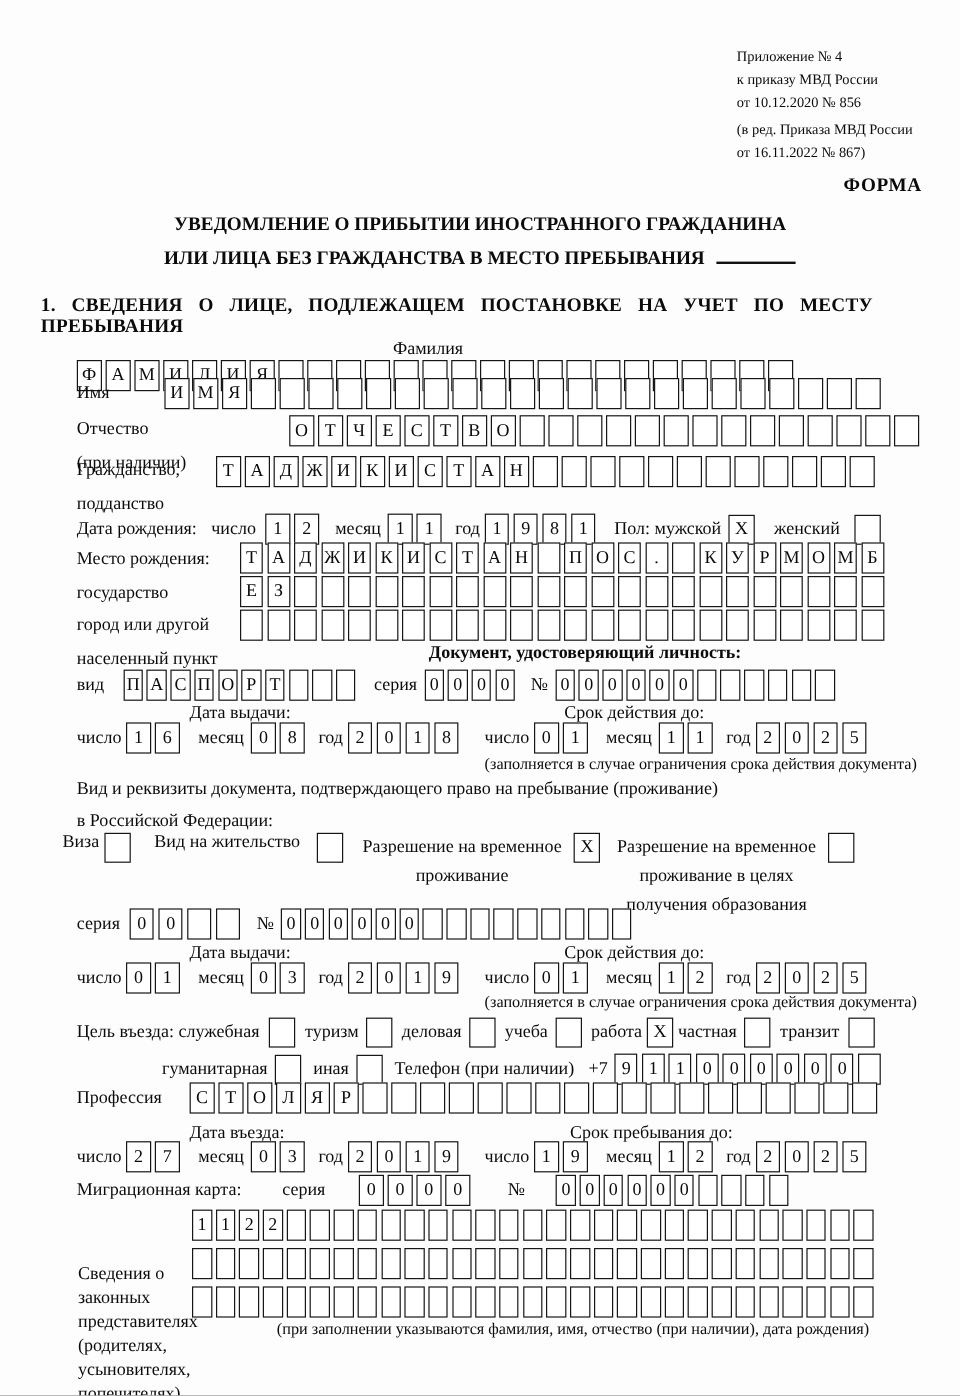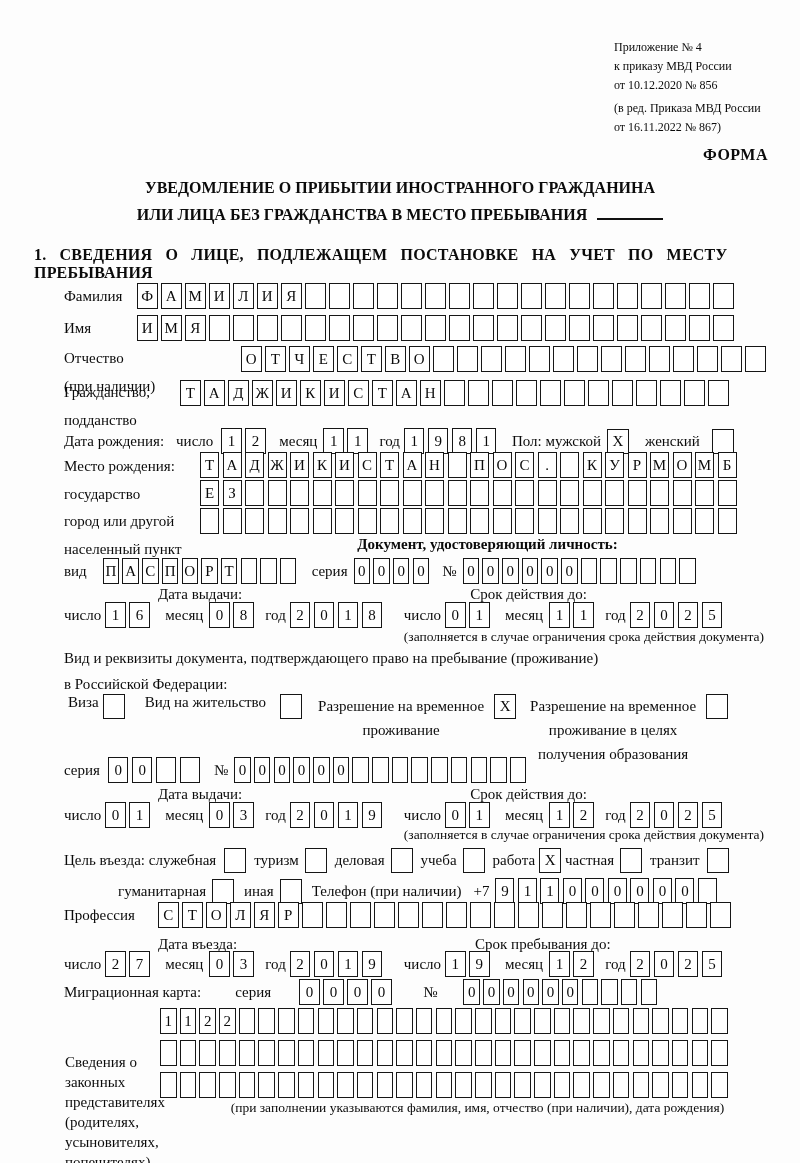--- a/index.html
+++ b/index.html
@@ -55,21 +55,21 @@
 
   <div class="form-label">ФОРМА</div>
 
   <div class="title" style="top:179px">УВЕДОМЛЕНИЕ О ПРИБЫТИИ ИНОСТРАННОГО ГРАЖДАНИНА</div>
   <div class="title" style="top:204px">
     <span>ИЛИ ЛИЦА БЕЗ ГРАЖДАНСТВА В МЕСТО ПРЕБЫВАНИЯ</span><span class="blank-line"></span>
   </div>
 
   <div class="section-h">1. СВЕДЕНИЯ О ЛИЦЕ, ПОДЛЕЖАЩЕМ ПОСТАНОВКЕ НА УЧЕТ ПО МЕСТУ ПРЕБЫВАНИЯ</div>
 
-  <div class="abs" style="left:64px; top:283px;">
+  <div class="abs" style="left:64px; top:283px;flex-direction:column;">
     <span style="width:73px">Фамилия</span>
     <div class="cells">
         <span class="cell">Ф</span>
         <span class="cell">А</span>
         <span class="cell">М</span>
         <span class="cell">И</span>
         <span class="cell">Л</span>
         <span class="cell">И</span>
         <span class="cell">Я</span>
         <span class="cell"></span>
@@ -385,21 +385,21 @@
         <span class="cell">2</span>
         <span class="cell">5</span>
       </div>
   </div>
 
   <div class="abs note" style="left:64px; top:629px; width:700px; justify-content:flex-end;">(заполняется в случае ограничения срока действия документа)</div>
 
   <div class="abs" style="left:64px; top:650px;">Вид и реквизиты документа, подтверждающего право на пребывание (проживание)</div>
   <div class="abs" style="left:64px; top:676px;">в Российской Федерации:</div>
 
-  <div class="abs top" style="left:68px; top:694px;">
+  <div class="abs top" style="left:52px; top:694px;">
     <span>Виза</span>
     <span class="cb ml4"></span>
     <span class="ml20">Вид на жительство</span>
     <span class="cb ml14"></span>
     <div class="multiline ml16">
       <div>Разрешение на временное</div>
       <div>проживание</div>
     </div>
     <span class="cb ml10">X</span>
     <div class="multiline ml14">
@@ -492,21 +492,21 @@
     <span class="ml8">учеба</span>
     <span class="cb ml6"></span>
     <span class="ml8">работа</span>
     <span class="cb ml4">X</span>
     <span class="ml4">частная</span>
     <span class="cb ml6"></span>
     <span class="ml8">транзит</span>
     <span class="cb ml8"></span>
   </div>
 
-  <div class="abs" style="left:118px; top:878px;align-items:center;">
+  <div class="abs" style="left:135px; top:878px;align-items:center;">
     <span>гуманитарная</span>
     <span class="cb ml6"></span>
     <span class="ml10">иная</span>
     <span class="cb ml6"></span>
     <span class="ml10">Телефон (при наличии)</span>
     <span class="ml12">+7</span>
     <div class="cells md ml6">
         <span class="cell">9</span>
         <span class="cell">1</span>
         <span class="cell">1</span>

